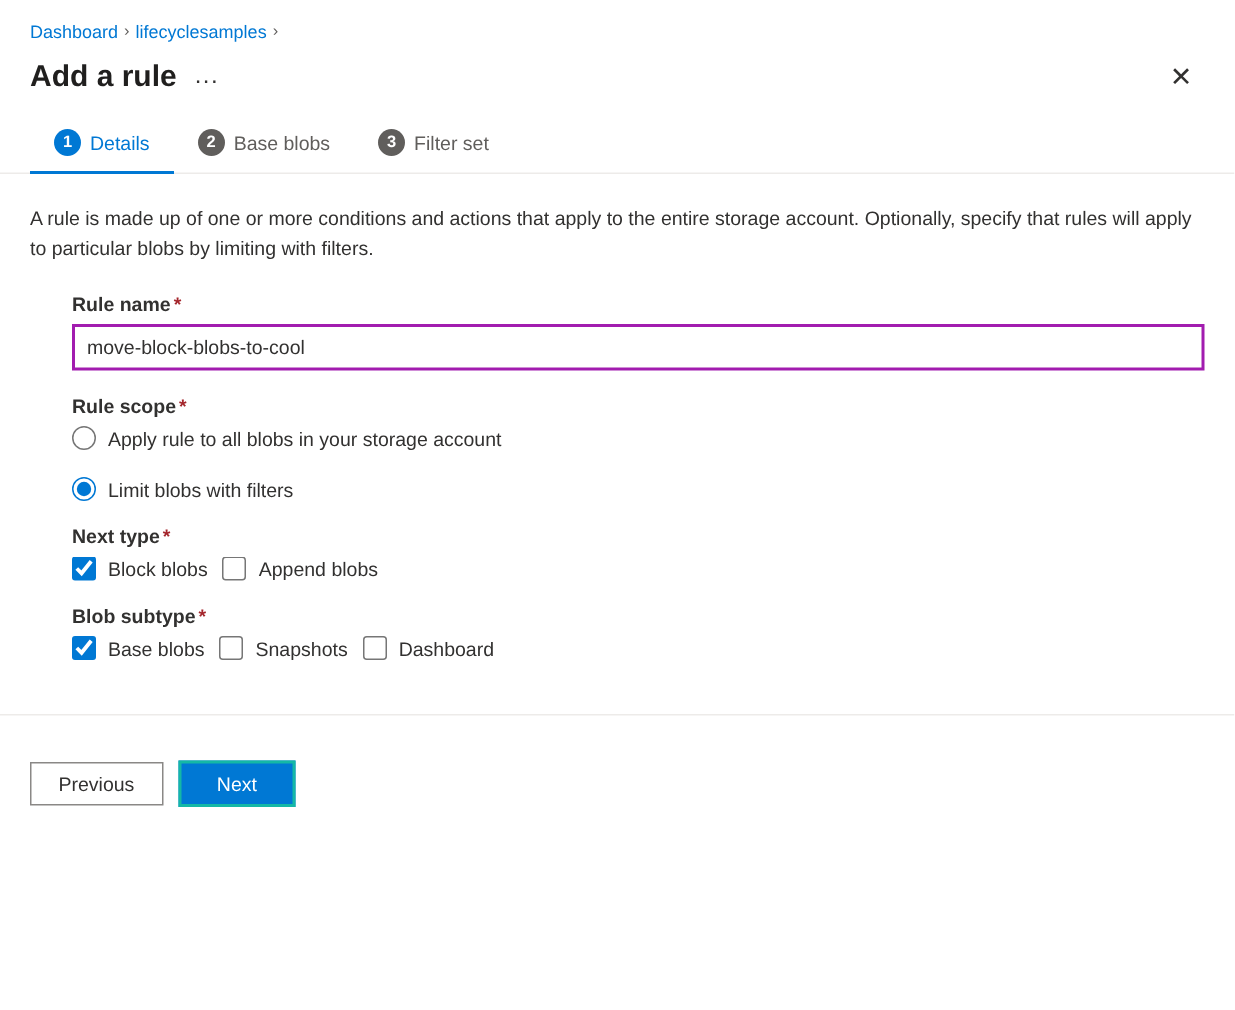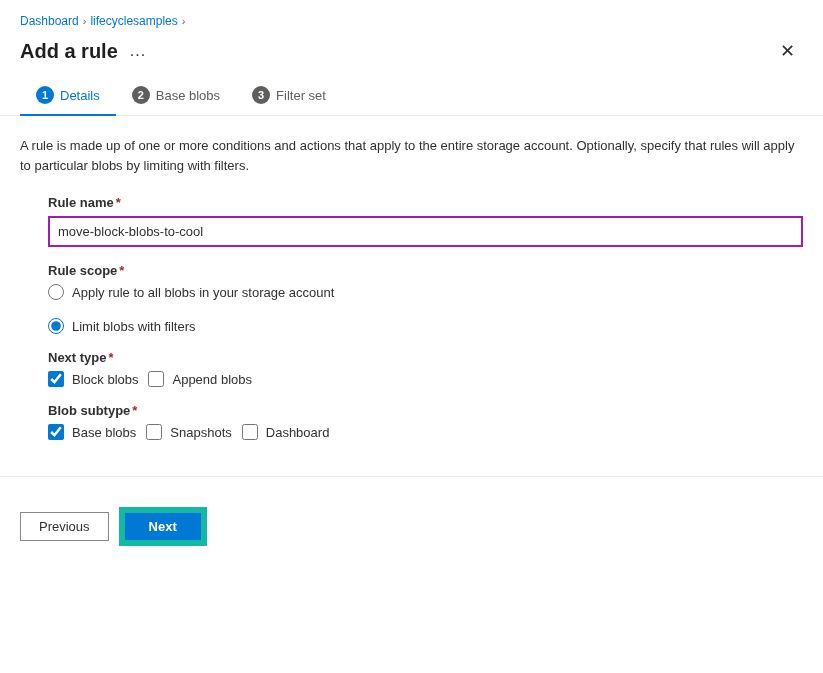--- a/index.html
+++ b/index.html
@@ -198,25 +198,25 @@
       background: #fff;
       border: 1px solid #8a8886;
       color: #323130;
       font-size: 13px;
       cursor: pointer;
       font-family: inherit;
     }
     .btn-next {
       padding: 6px 24px;
       background: #0078d4;
-      border: 6px solid #14b8a6;
+      border: 2px solid #14b8a6;
       color: #fff;
       font-size: 13px;
       cursor: pointer;
-      font-weight: 700;
+      font-weight: 400;
       font-family: inherit;
     }
   </style>
 </head>
 <body>
 
 <div class="breadcrumb">
   <span class="breadcrumb-item">Dashboard</span>
   <span class="breadcrumb-separator">›</span>
   <span class="breadcrumb-item">lifecyclesamples</span>

